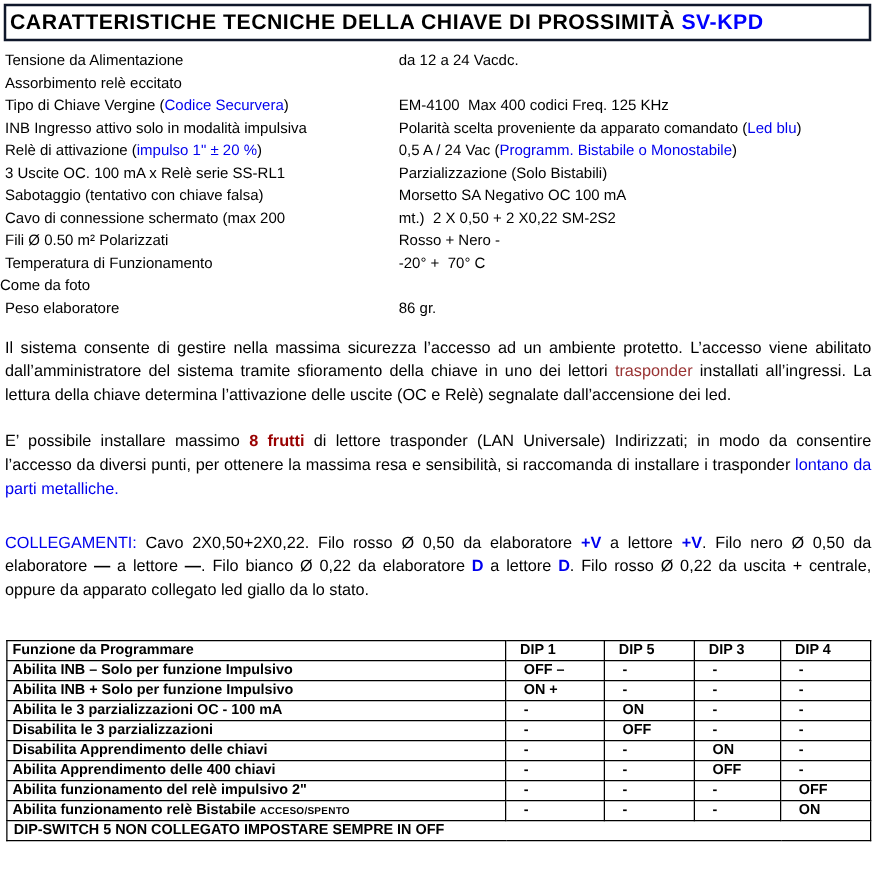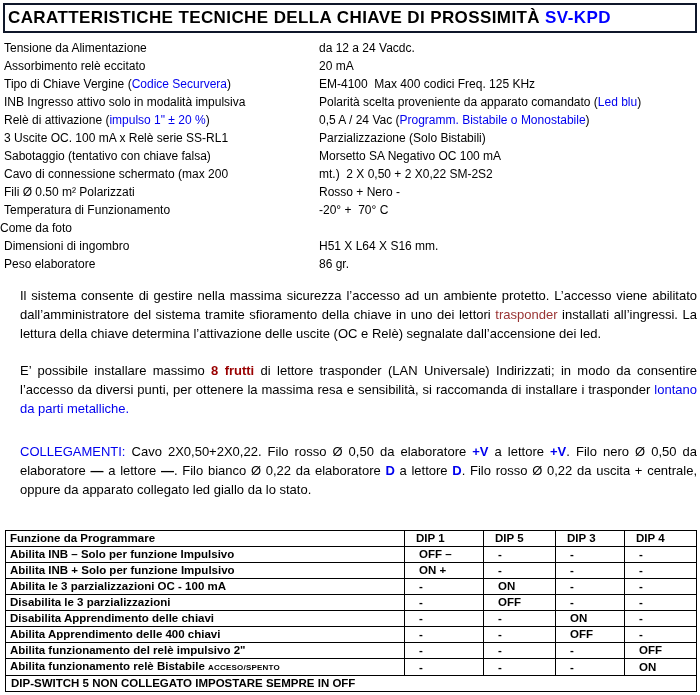--- a/index.html
+++ b/index.html
@@ -21,21 +21,21 @@
   .title-box .seg-b { color:var(--title-blue); }
 
   .specs { margin-top:6px; font-size:12px; }
   .spec-row { display:flex; line-height:18px; }
   .spec-label { width:319px; padding-left:4px; white-space:pre; overflow:hidden; }
   .spec-value { flex:1; white-space:pre; overflow:hidden; }
 
   .para {
     font-size:13px; line-height:19px;
     text-align:justify;
-    margin-left:20px; margin-right:3px;
+    margin-left:4px; margin-right:3px;
   }
   .para.p1 { margin-top:13px; }
   .para.p2 { margin-top:18px; }
   .para.p3 { margin-top:24px; }
 
   .seg-b  { color:var(--accent-blue); }
   .seg-bb { color:var(--accent-blue); font-weight:bold; }
   .seg-r  { color:var(--maroon); }
   .seg-rb { color:var(--dark-red); font-weight:bold; }
   .seg-bold { font-weight:bold; }
@@ -66,21 +66,20 @@
 
 <div class="title-box"><span>CARATTERISTICHE TECNICHE DELLA CHIAVE DI PROSSIMITÀ </span><span class="seg-b">SV-KPD</span></div>
 
 <div class="specs">
   <div class="spec-row">
       <div class="spec-label"><span>Tensione da Alimentazione</span></div>
       <div class="spec-value"><span>da 12 a 24 Vacdc.</span></div>
     </div>
   <div class="spec-row">
       <div class="spec-label"><span>Assorbimento relè eccitato</span></div>
-      <div class="spec-value"><span>20 mA</span></div>
     </div>
   <div class="spec-row">
       <div class="spec-label"><span>Tipo di Chiave Vergine (</span><span class="seg-b">Codice Securvera</span><span>)</span></div>
       <div class="spec-value"><span>EM-4100  Max 400 codici Freq. 125 KHz</span></div>
     </div>
   <div class="spec-row">
       <div class="spec-label"><span>INB Ingresso attivo solo in modalità impulsiva</span></div>
       <div class="spec-value"><span>Polarità scelta proveniente da apparato comandato (</span><span class="seg-b">Led blu</span><span>)</span></div>
     </div>
   <div class="spec-row">
@@ -102,24 +101,20 @@
   <div class="spec-row">
       <div class="spec-label"><span>Fili Ø 0.50 m² Polarizzati</span></div>
       <div class="spec-value"><span>Rosso + Nero -</span></div>
     </div>
   <div class="spec-row">
       <div class="spec-label"><span>Temperatura di Funzionamento</span></div>
       <div class="spec-value"><span>-20° +  70° C</span></div>
     </div>
   <div class="spec-row">
       <div class="spec-value"><span>Come da foto</span></div>
-    </div>
-  <div class="spec-row">
-      <div class="spec-label"><span>Dimensioni di ingombro</span></div>
-      <div class="spec-value"><span>H51 X L64 X S16 mm.</span></div>
     </div>
   <div class="spec-row">
       <div class="spec-label"><span>Peso elaboratore</span></div>
       <div class="spec-value"><span>86 gr.</span></div>
     </div>
 </div>
 
 <p class="para p1"><span>Il sistema consente di gestire nella massima sicurezza l’accesso ad un ambiente protetto. L’accesso viene abilitato dall’amministratore del sistema tramite sfioramento della chiave in uno dei lettori </span><span class="seg-r">trasponder</span><span> installati all’ingressi. La lettura della chiave determina l’attivazione delle uscite (OC e Relè) segnalate dall’accensione dei led.</span></p>
 <p class="para p2"><span>E’ possibile installare massimo </span><span class="seg-rb">8 frutti</span><span> di lettore trasponder (LAN Universale) Indirizzati; in modo da consentire l’accesso da diversi punti, per ottenere la massima resa e sensibilità, si raccomanda di installare i trasponder </span><span class="seg-b">lontano da parti metalliche.</span></p>
 <p class="para p3"><span class="seg-b">COLLEGAMENTI:</span><span> Cavo 2X0,50+2X0,22. Filo rosso Ø 0,50 da elaboratore </span><span class="seg-bb">+V</span><span> a lettore </span><span class="seg-bb">+V</span><span>. Filo nero Ø 0,50 da elaboratore </span><span class="seg-bold">—</span><span> a lettore </span><span class="seg-bold">—</span><span>. Filo bianco Ø 0,22 da elaboratore </span><span class="seg-bb">D</span><span> a lettore </span><span class="seg-bb">D</span><span>. Filo rosso Ø 0,22 da uscita + centrale, oppure da apparato collegato led giallo da lo stato.</span></p>

